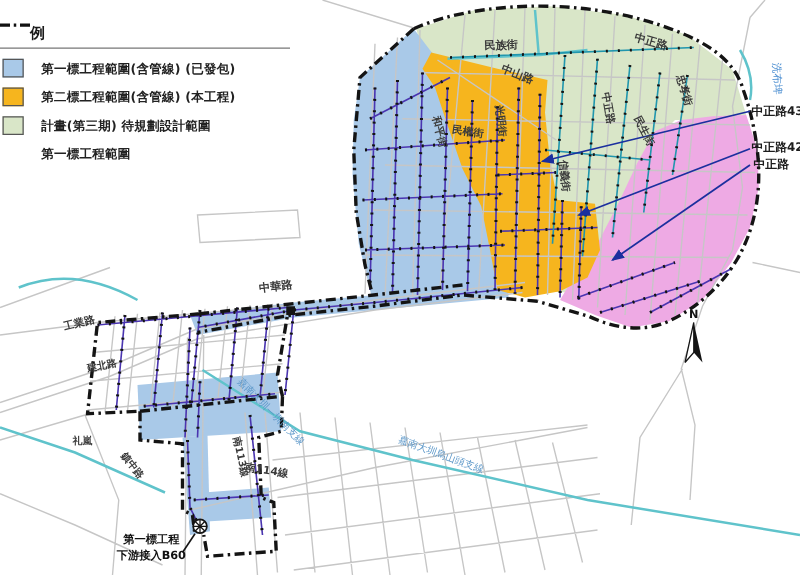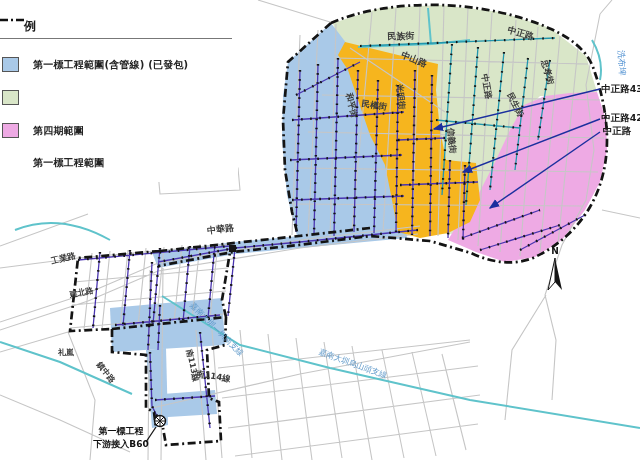--- a/index.html
+++ b/index.html
@@ -2,21 +2,21 @@
 <html><head>
 <meta charset="utf-8">
 <style>
   html,body{margin:0;padding:0;background:#e8e8e8;}
   .stage{position:relative;width:640px;height:460px;background:#ffffff;overflow:hidden;
          font-family:"DejaVu Sans",sans-serif;}
   .stage svg{position:absolute;left:0;top:0;}
   .legend{position:absolute;left:0;top:16px;width:238px;background:#ffffff;padding:2px 0 4px 0;}
   .legend-title{font-size:12px;font-weight:bold;color:#1a1a1a;padding-left:24px;margin-bottom:3px;}
   .legend-rule{border:0;border-top:1.5px solid #777;margin:0 0 7px 0;width:232px;}
-  .leg-row{display:flex;align-items:center;gap:7px;margin:18px 0 8px 0;white-space:nowrap;}
+  .leg-row{display:flex;align-items:center;gap:7px;margin:8px 0 8px 0;white-space:nowrap;}
   .leg-ico{width:26px;display:flex;justify-content:flex-start;align-items:center;flex:0 0 26px;}
   .swatch{width:15px;height:13px;border:1px solid #555;margin-left:2px;}
   .leg-label{font-size:10px;font-weight:600;color:#222;letter-spacing:0.2px;}
 </style>
 </head>
 <body>
 
 <div class="stage">
 
   <svg width="640" height="460" viewBox="0 0 640 460">
@@ -151,28 +151,29 @@
     <hr class="legend-rule">
     <div id="legend-items">
         <div class="leg-row">
           <span class="leg-ico">
             <span class="swatch" style="background: rgb(169, 201, 232);"></span>
           </span>
           <span class="leg-label">第一標工程範圍(含管線) (已發包)</span>
         </div>
         <div class="leg-row">
           <span class="leg-ico">
-            <span class="swatch" style="background: rgb(217, 230, 200);"></span>
+            <span class="swatch" style="background: rgb(246, 181, 30);"></span>
           </span>
+          <span class="leg-label">第二標工程範圍(含管線) (本工程)</span>
         </div>
         <div class="leg-row">
           <span class="leg-ico">
-            <span class="swatch" style="background: rgb(238, 170, 228);"></span>
+            <span class="swatch" style="background: rgb(217, 230, 200);"></span>
           </span>
-          <span class="leg-label">第四期範圍</span>
+          <span class="leg-label">計畫(第三期) 待規劃設計範圍</span>
         </div>
         <div class="leg-row">
           <span class="leg-ico">
             <svg width="26" height="8">
               <path d="M0,4 H26" stroke="#111111" stroke-width="2.6" stroke-dasharray="8 3 2 3"></path>
             </svg>
           </span>
           <span class="leg-label">第一標工程範圍</span>
         </div>
       </div>

